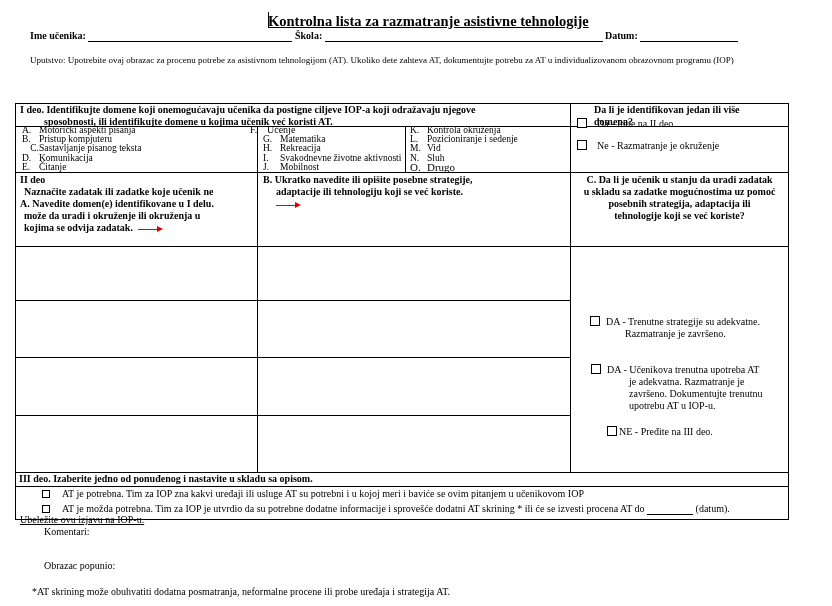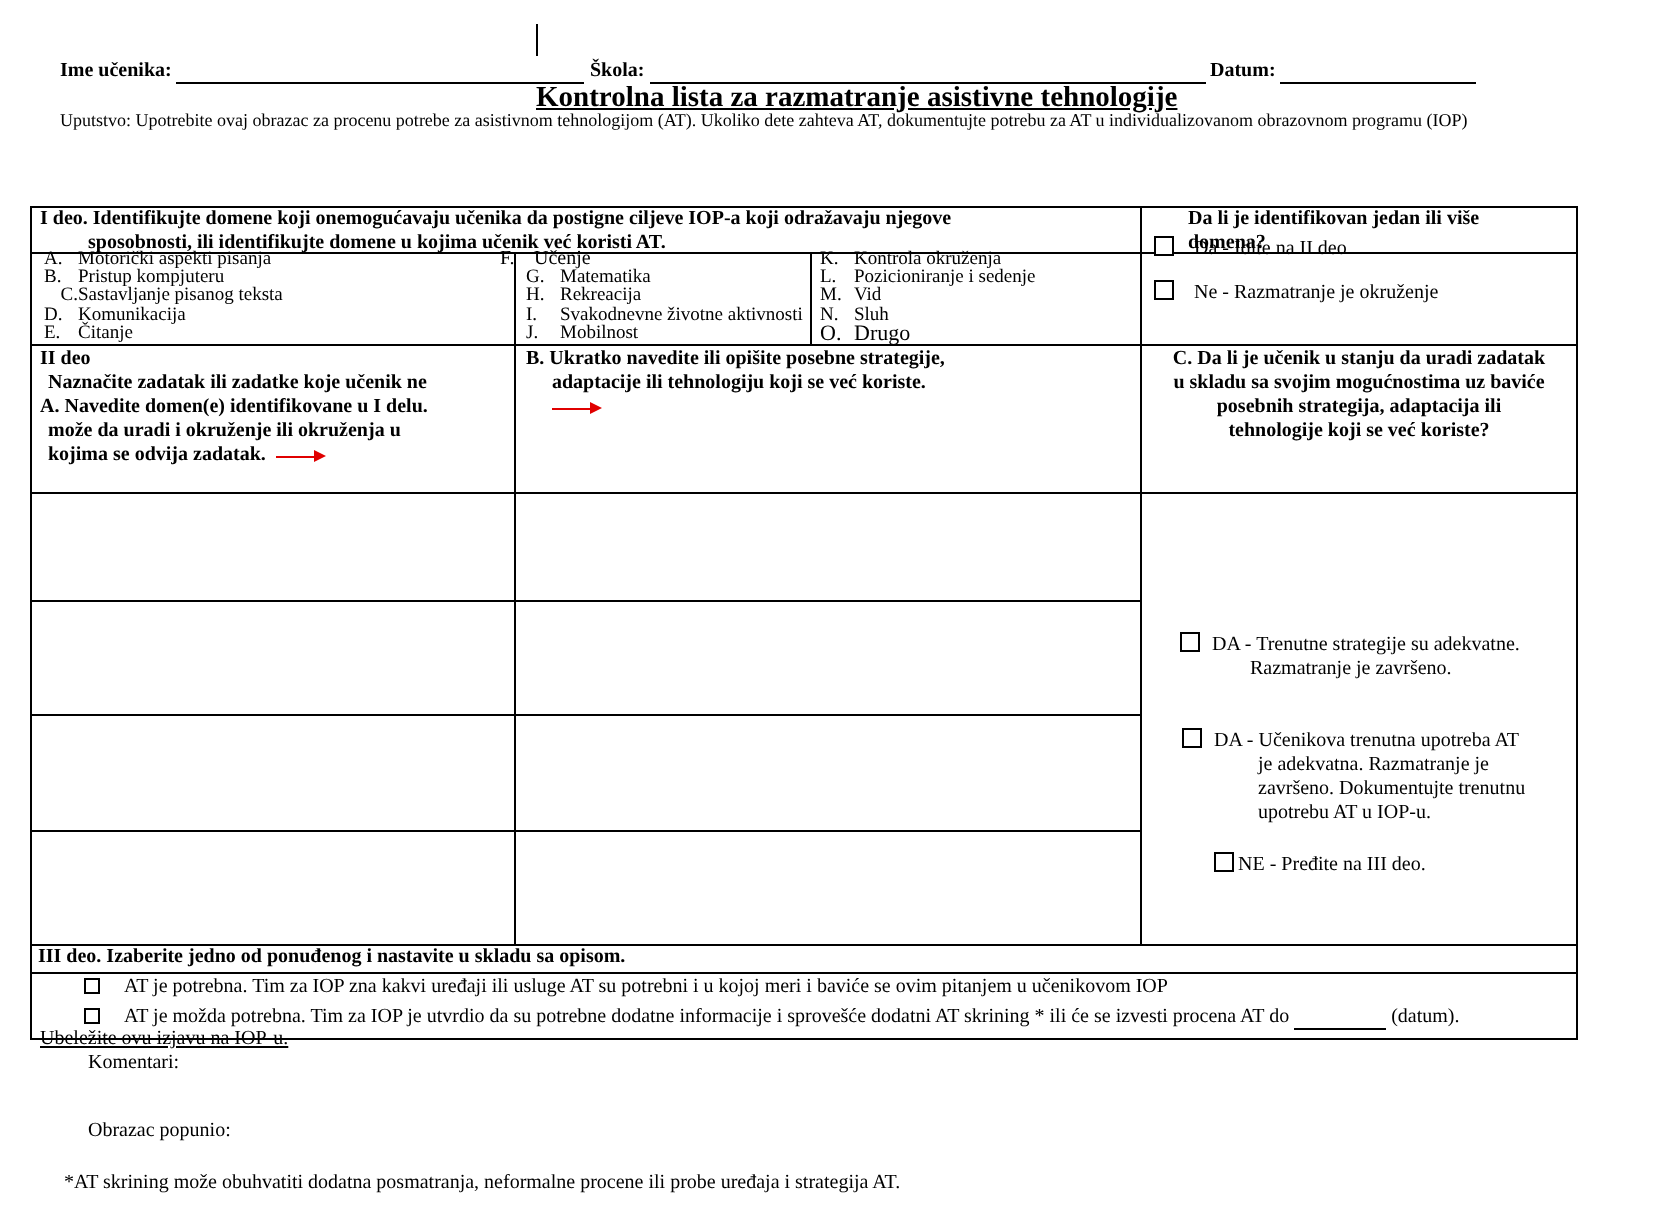--- a/index.html
+++ b/index.html
@@ -3,21 +3,21 @@
 <meta charset="utf-8">
 <style>
   html, body { margin: 0; padding: 0; background: #ffffff; }
   body {
     width: 832px; height: 606px; position: relative; overflow: hidden;
     font-family: "Liberation Serif", "DejaVu Serif", serif; color: #000;
   }
   .abs { position: absolute; }
   .title {
     left: 268px; top: 13px; font-size: 14.5px; font-weight: bold;
-    text-decoration: underline; white-space: nowrap; line-height: 16px; margin-top: 28px;
+    text-decoration: underline; white-space: nowrap; line-height: 16px;
   }
   .title-cursor { left: 268px; top: 12px; width: 1px; height: 16px; background: #000; }
   .hdr-line { top: 30px; font-size: 10px; font-weight: bold; white-space: nowrap; line-height: 12px; }
   .blank { display: inline-block; border-bottom: 1px solid #000; height: 10px; vertical-align: bottom; }
   .instructions { left: 30px; top: 55px; font-size: 9px; white-space: nowrap; line-height: 11px; }
 
   
   .hline { position: absolute; height: 1px; background: #000; }
   .vline { position: absolute; width: 1px; background: #000; }
 
@@ -124,21 +124,21 @@
 </div>
 
 <div class="cell-text bold" style="left:263px; top:174px; white-space:nowrap;">
   <div>B. Ukratko navedite ili opišite posebne strategije,</div>
   <div style="padding-left:13px;">adaptacije ili tehnologiju koji se već koriste.</div>
   <div style="padding-left:13px;"><span class="arrow"><span class="shaft"></span><span class="head"></span></span></div>
 </div>
 
 <div class="cell-text bold center" style="left:571px; top:174px; width:217px; white-space:nowrap;">
   <div>C. Da li je učenik u stanju da uradi zadatak</div>
-  <div>u skladu sa svojim mogućnostima uz baviće</div>
+  <div>u skladu sa zadatke mogućnostima uz pomoć</div>
   <div>posebnih strategija, adaptacija ili</div>
   <div>tehnologije koji se već koriste?</div>
 </div>
 
 <div class="abs" style="left:16px; top:247px; width:241px; height:53px;"></div>
 <div class="abs" style="left:258px; top:247px; width:312px; height:53px;"></div>
 <div class="abs" style="left:16px; top:301px; width:241px; height:56px;"></div>
 <div class="abs" style="left:258px; top:301px; width:312px; height:56px;"></div>
 <div class="abs" style="left:16px; top:358px; width:241px; height:57px;"></div>
 <div class="abs" style="left:258px; top:358px; width:312px; height:57px;"></div>

